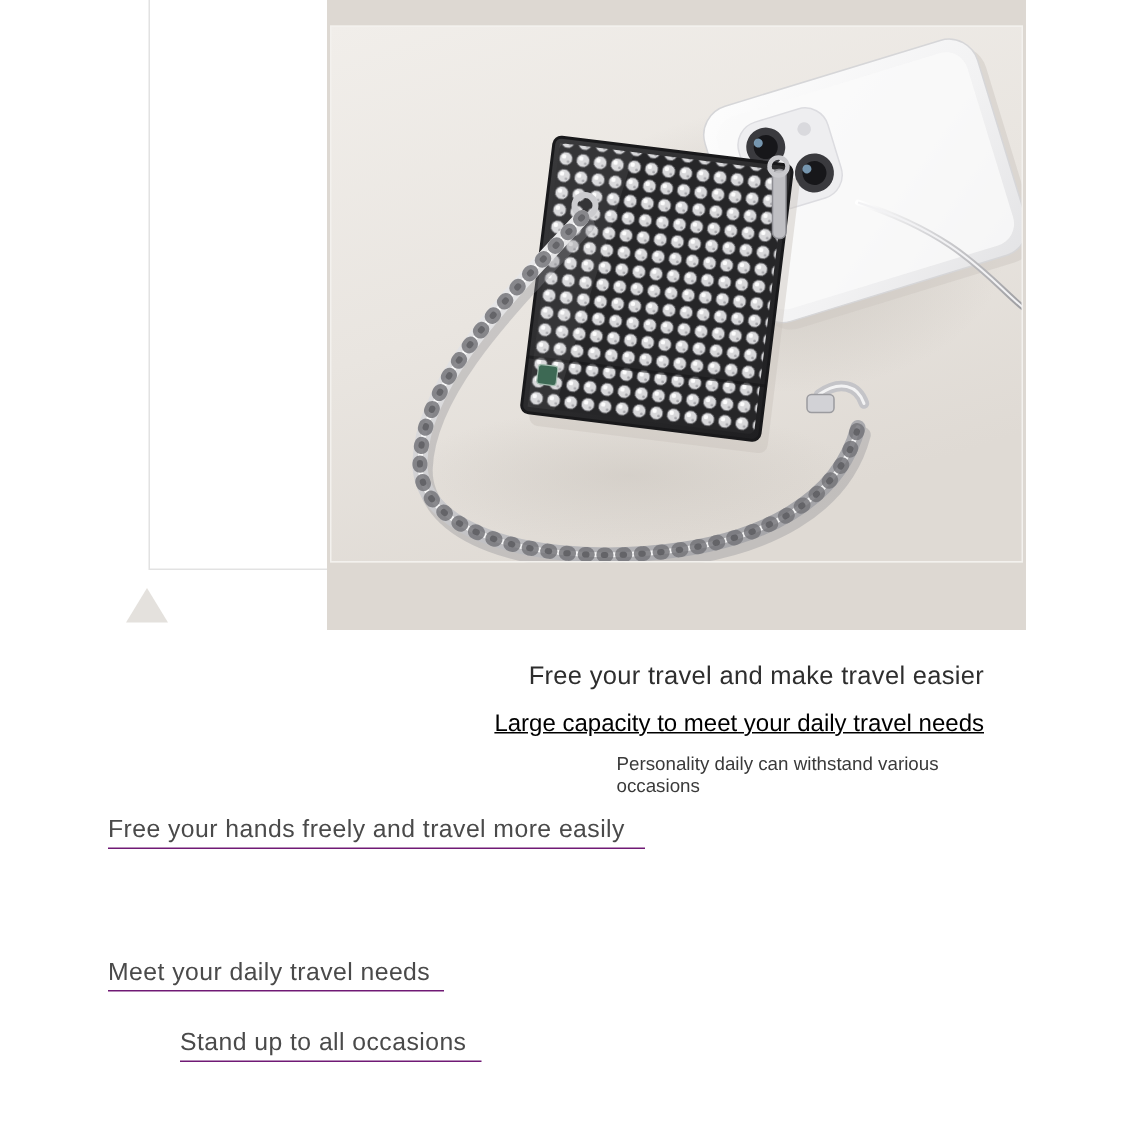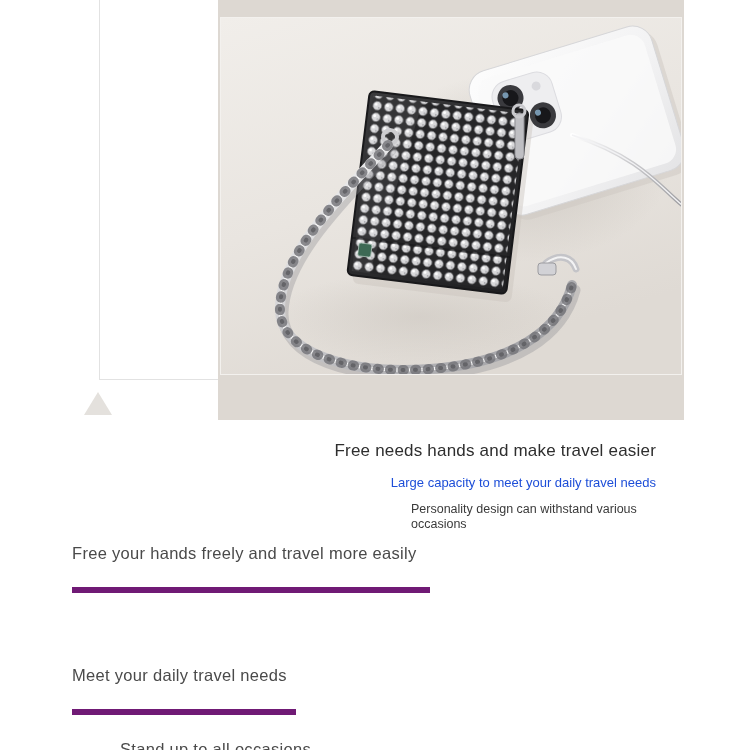--- a/index.html
+++ b/index.html
@@ -86,24 +86,25 @@
     width: 460px;
     text-align: right;
   }
   .copy-line1 {
     font-size: 17px;
     color: #2e2e2e;
     letter-spacing: .2px;
     line-height: 22px;
   }
   .copy-line2 {
-    font-size: 13px;
-    color: #1d4ed8;
+    font-size: 16px;
+    color: #000000;
     margin-top: 12px;
     line-height: 18px;
+    text-decoration: underline;
   }
   .copy-line3 {
     font-size: 12.5px;
     color: #3a3a3a;
     margin-top: 10px;
     line-height: 15px;
     width: 245px;
     margin-left: auto;
     text-align: left;
   }
@@ -112,23 +113,23 @@
   .feature-list {
     position: absolute;
     left: 72px;
     top: 543px;
     width: 420px;
   }
   .feature-item {
     color: #4a4a4a;
     font-size: 16.5px;
     letter-spacing: .3px;
-    padding-bottom: 24px;
+    padding-bottom: 2px;
     margin-bottom: 24px;
-    border-bottom: 6px solid #701a75;
+    border-bottom: 1px solid #701a75;
     display: inline-block;
     line-height: 20px;
   }
   .feature-item.w1 { width: 358px; }
   .feature-item.w2 { width: 224px; margin-top: 48px; }
   .feature-item.w3 { width: 201px; margin-left: 48px; }
 </style>
 </head>
 <body>
 
@@ -237,23 +238,23 @@
         <path d="M168 128 C 120 180, 62 236, 60 290 C 58 336, 130 358, 210 352 C 292 346, 340 314, 352 268" stroke="#75757a" stroke-width="10" stroke-dasharray="1.5 11" opacity="0.85"></path>
         <path d="M168 128 C 120 180, 62 236, 60 290 C 58 336, 130 358, 210 352 C 292 346, 340 314, 352 268" stroke="#3f3f44" stroke-width="4" stroke-dasharray="1 11.5" opacity="0.5"></path>
       </g>
     </svg>
   </div>
   <div class="photo-inner-border"></div>
 
   <div class="triangle"></div>
 
   <div class="copy-block">
-    <div class="copy-line1">Free needs hands and make travel easier</div>
+    <div class="copy-line1">Free your travel and make travel easier</div>
     <div class="copy-line2">Large capacity to meet your daily travel needs</div>
-    <div class="copy-line3">Personality design can withstand various occasions</div>
+    <div class="copy-line3">Personality daily can withstand various occasions</div>
   </div>
 
   <div class="feature-list">
     <div><span class="feature-item w1">Free your hands freely and travel more easily</span></div>
     <div><span class="feature-item w2">Meet your daily travel needs</span></div>
     <div><span class="feature-item w3">Stand up to all occasions</span></div>
   </div>
 
 </div>
 

